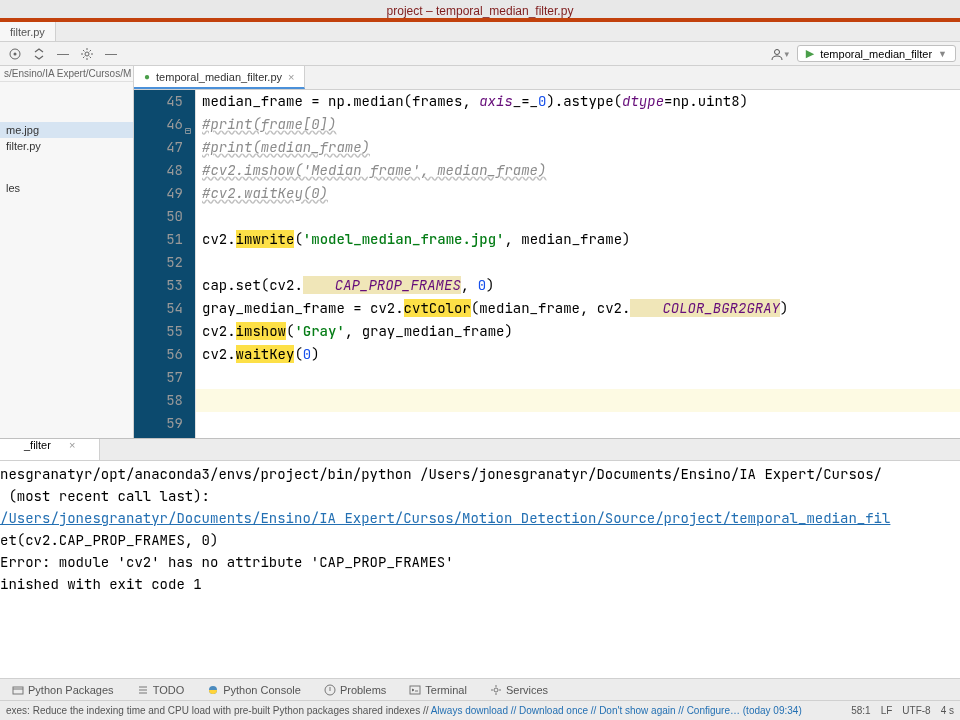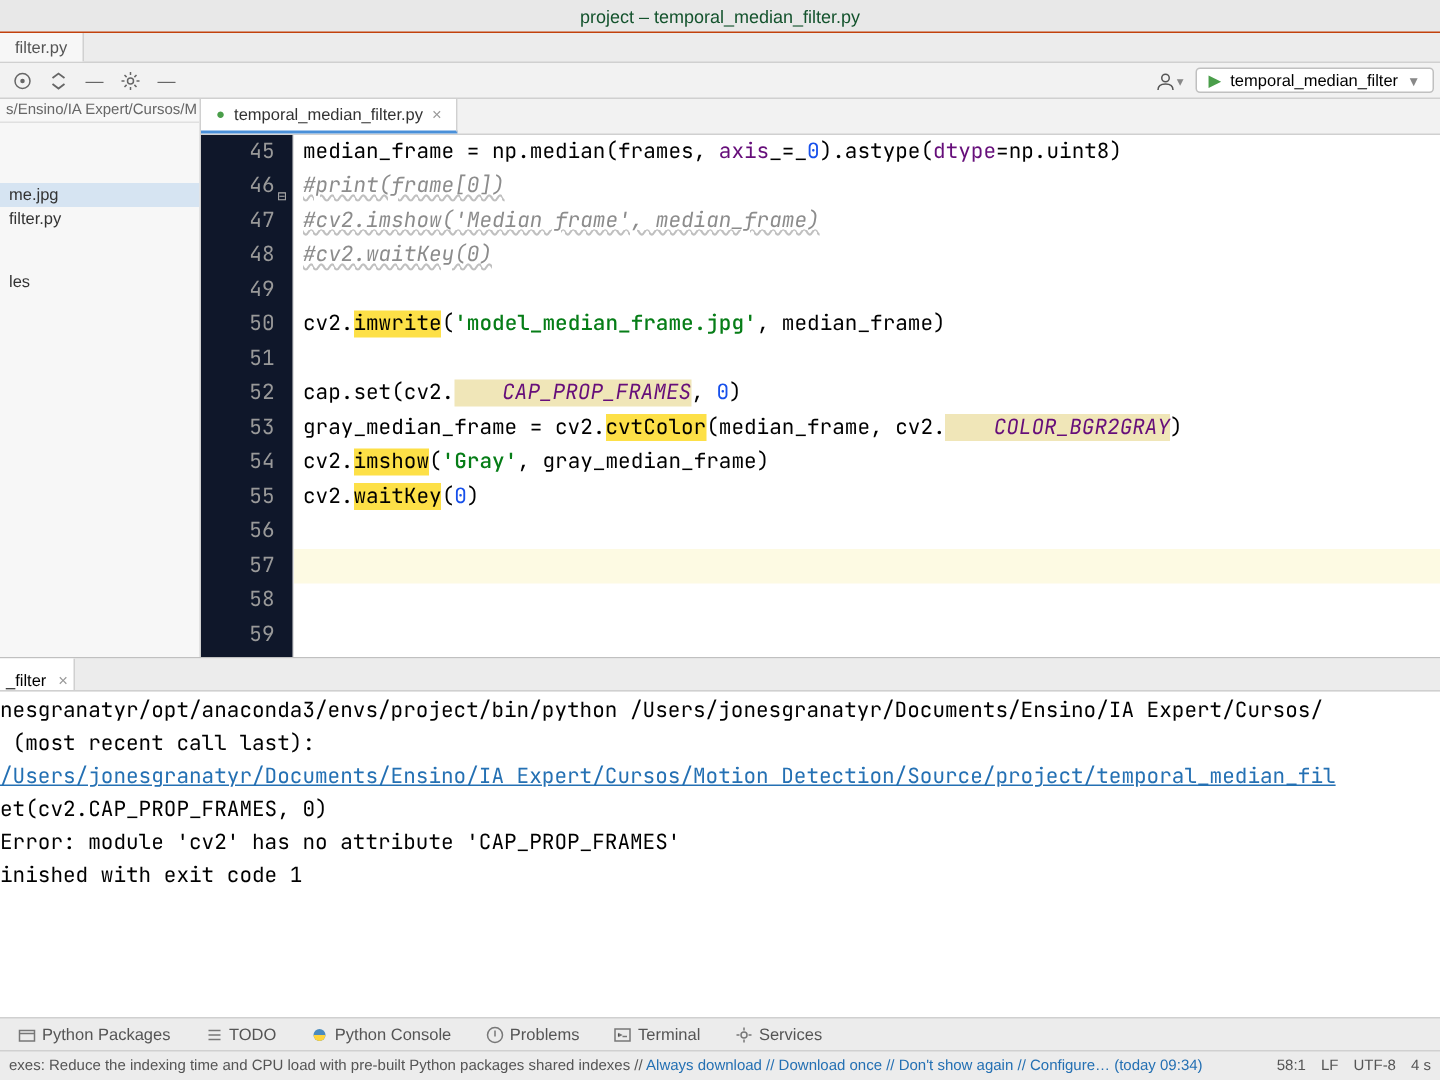--- a/index.html
+++ b/index.html
@@ -9,25 +9,25 @@
     background: #f2f2f2;
     width: 960px;
     height: 720px;
     overflow: hidden;
     display: flex;
     flex-direction: column;
   }
   .title-bar {
     height: 22px;
     background: #e8e8e8;
-    border-bottom: 1px solid #c2410c;
+    border-bottom: 4px solid #c2410c;
     text-align: center;
     line-height: 22px;
     font-size: 12px;
-    color: #14532d;
+    color: #7f1d1d;
     font-weight: 500;
   }
   .tab-strip-top {
     height: 20px;
     background: #ececec;
     border-bottom: 1px solid #d0d0d0;
     display: flex;
     align-items: center;
     position: relative;
   }
@@ -132,21 +132,21 @@
   .code-scroll {
     flex: 1;
     display: flex;
     overflow: hidden;
     font-family: "JetBrains Mono", "Menlo", "Consolas", monospace;
     font-size: 14px;
     line-height: 23px;
   }
   .gutter {
     width: 62px;
-    background: #0f172a;
+    background: #0c4a6e;
     border-right: 1px solid #e0e0e0;
     text-align: right;
     color: #999;
     padding-right: 12px;
     position: relative;
   }
   .gutter-line { height: 23px; position: relative;}
   .gutter-mark {
     position: absolute;
     right: -8px;
@@ -166,41 +166,41 @@
     white-space: pre;
   }
   .code-line.cursor-line {
     background: #fdfae3;
   }
   .tok-hlfn { background: #fde047; }
   .tok-str { color: #067d17; font-weight: 500; }
   .tok-num { color: #1750eb; }
   .tok-const { background: #f0e6b8; font-style: italic; color: #660e7a; padding-left: 32px; }
   .tok-comment { color: #8c8c8c; font-style: italic; text-decoration: underline wavy #c0c0c0; }
-  .tok-param { color: #660e7a;  margin-top: 39px;}
+  .tok-param { color: #660e7a; font-style: italic; margin-top: 39px;}
   .run-panel {
     height: 240px;
     border-top: 1px solid #c0c0c0;
     display: flex;
     flex-direction: column;
     background: #fff;
   }
   .run-tab-strip {
     height: 22px;
     background: #ececec;
     border-bottom: 1px solid #d0d0d0;
     display: flex;
     align-items: stretch;
   }
   .run-tab {
-    padding: 0 4px;
-    font-size: 11px;
-    display: flex;
-    align-items: flex-end;
-    gap: 8px;
+    padding: 0 24px;
+    font-size: 11px;
+    display: flex;
+    align-items: flex-start;
+    gap: 18px;
     background: #fff;
     border-right: 1px solid #d0d0d0;
   }
   .run-tab .close { color: #999; }
   .console {
     flex: 1;
     font-family: "JetBrains Mono","Menlo","Consolas",monospace;
     font-size: 14px;
     line-height: 22px;
     padding: 2px 0;
@@ -330,20 +330,21 @@
           <div class="gutter-line">55</div>
           <div class="gutter-line">56</div>
           <div class="gutter-line">57</div>
           <div class="gutter-line">58</div>
           <div class="gutter-line">59</div>
           <div class="gutter-line">60</div>
         </div>
       <div class="code-body" id="code-body">
           <div class="code-line">median_frame = np.median(frames, <span class="tok-param">axis</span>_=_<span class="tok-num">0</span>).astype(<span class="tok-param">dtype</span>=np.uint8)</div>
           <div class="code-line"><span class="tok-comment">#print(frame[0])</span></div>
+          <div class="code-line"><span class="tok-comment">#print(median_frame)</span></div>
           <div class="code-line"><span class="tok-comment">#cv2.imshow('Median frame', median_frame)</span></div>
           <div class="code-line"><span class="tok-comment">#cv2.waitKey(0)</span></div>
           <div class="code-line"></div>
           <div class="code-line">cv2.<span class="tok-hlfn">imwrite</span>(<span class="tok-str">'model_median_frame.jpg'</span>, median_frame)</div>
           <div class="code-line"></div>
           <div class="code-line">cap.set(cv2.<span class="tok-const">CAP_PROP_FRAMES</span>, <span class="tok-num">0</span>)</div>
           <div class="code-line">gray_median_frame = cv2.<span class="tok-hlfn">cvtColor</span>(median_frame, cv2.<span class="tok-const">COLOR_BGR2GRAY</span>)</div>
           <div class="code-line">cv2.<span class="tok-hlfn">imshow</span>(<span class="tok-str">'Gray'</span>, gray_median_frame)</div>
           <div class="code-line">cv2.<span class="tok-hlfn">waitKey</span>(<span class="tok-num">0</span>)</div>
           <div class="code-line"></div>

